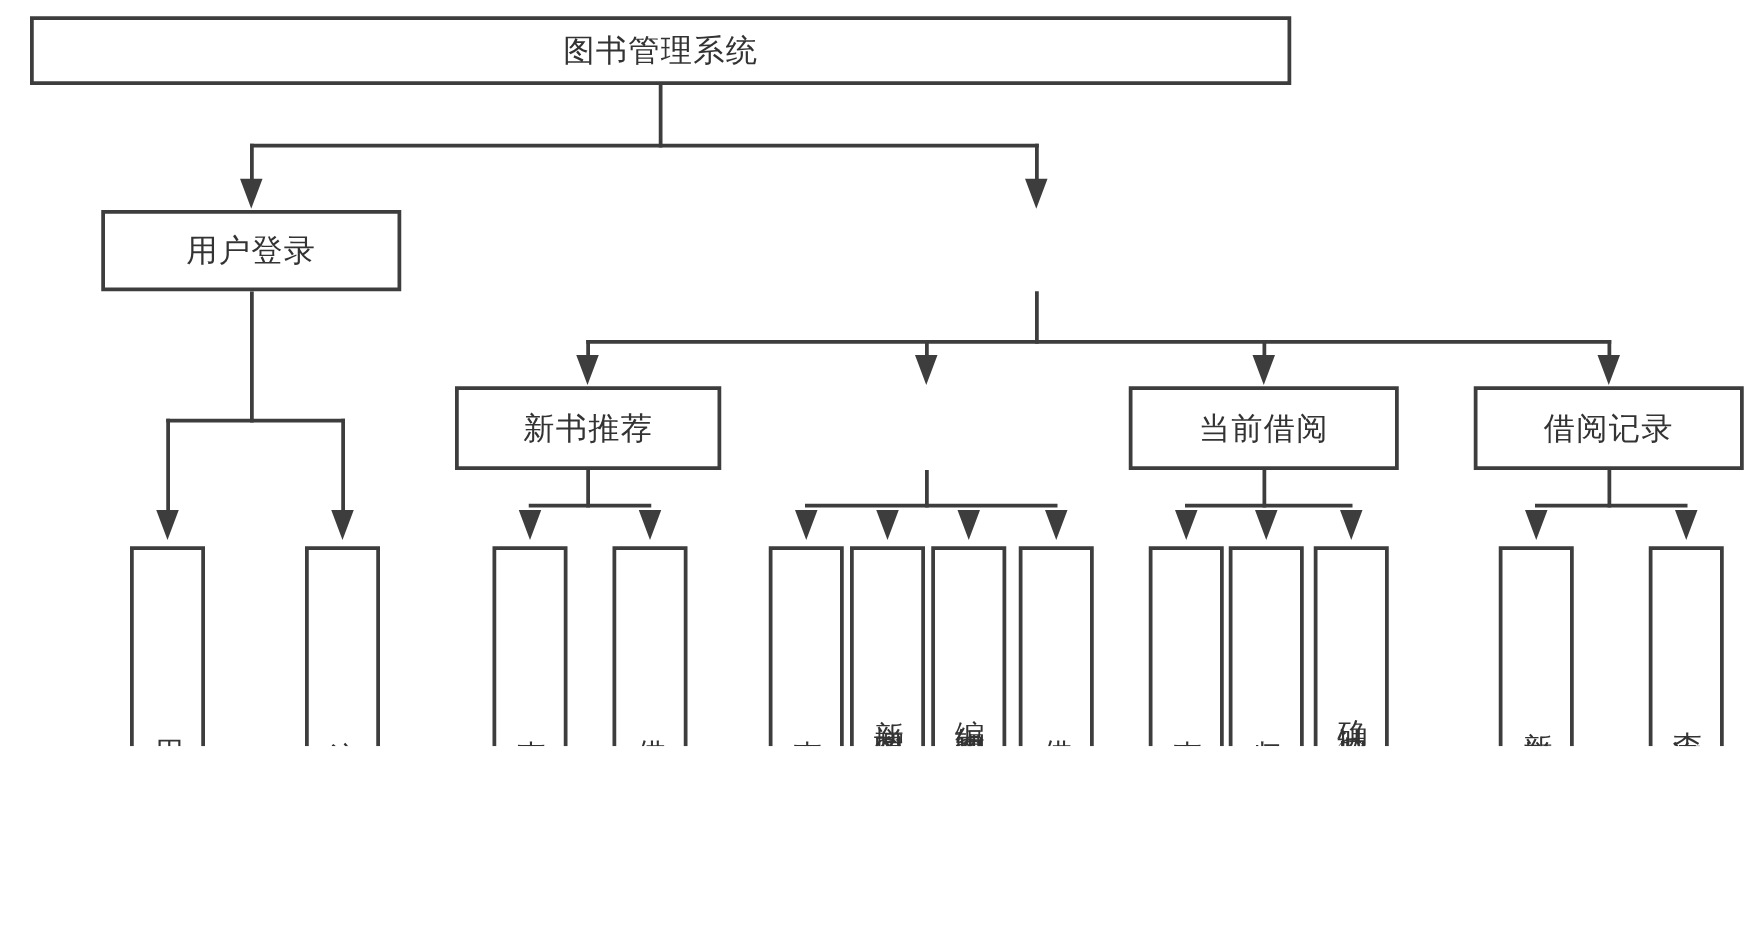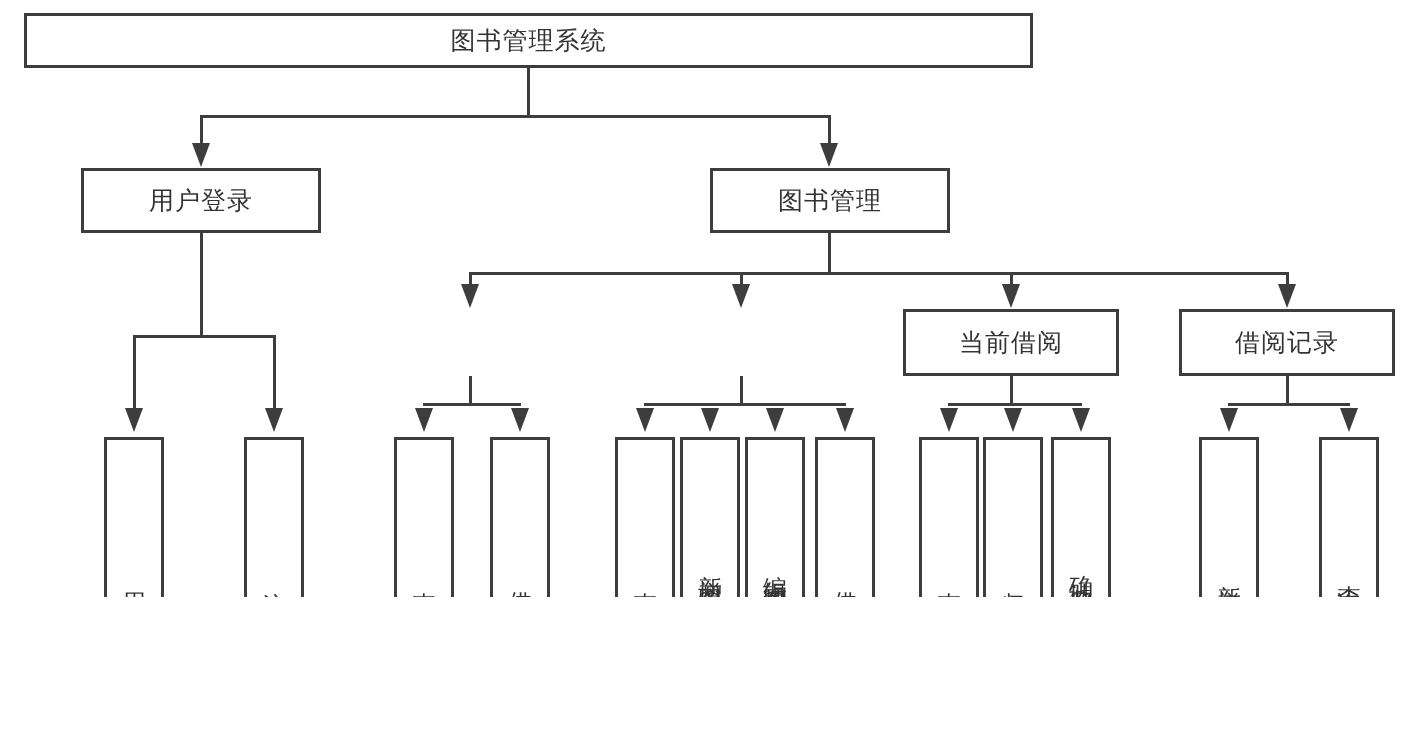--- a/index.html
+++ b/index.html
@@ -100,24 +100,24 @@
 
 <div class="stage">
 
   <div class="node n-root">
     <span class="lbl">图书管理系统</span>
   </div>
 
   <div class="node n-2a">
     <span class="lbl">用户登录</span>
   </div>
-  <div class="node n-2b">
-    <span class="lbl">图书管理</span>
-  </div>
-
+
+  <div class="node n-3a">
+    <span class="lbl">新书推荐</span>
+  </div>
   <div class="node n-3d">
     <span class="lbl">借阅记录</span>
   </div>
   <div class="node n-3c">
     <span class="lbl">当前借阅</span>
   </div>
 
   <div class="node leaf n-l1">
     <span class="lbl">用户登录</span>
   </div>

